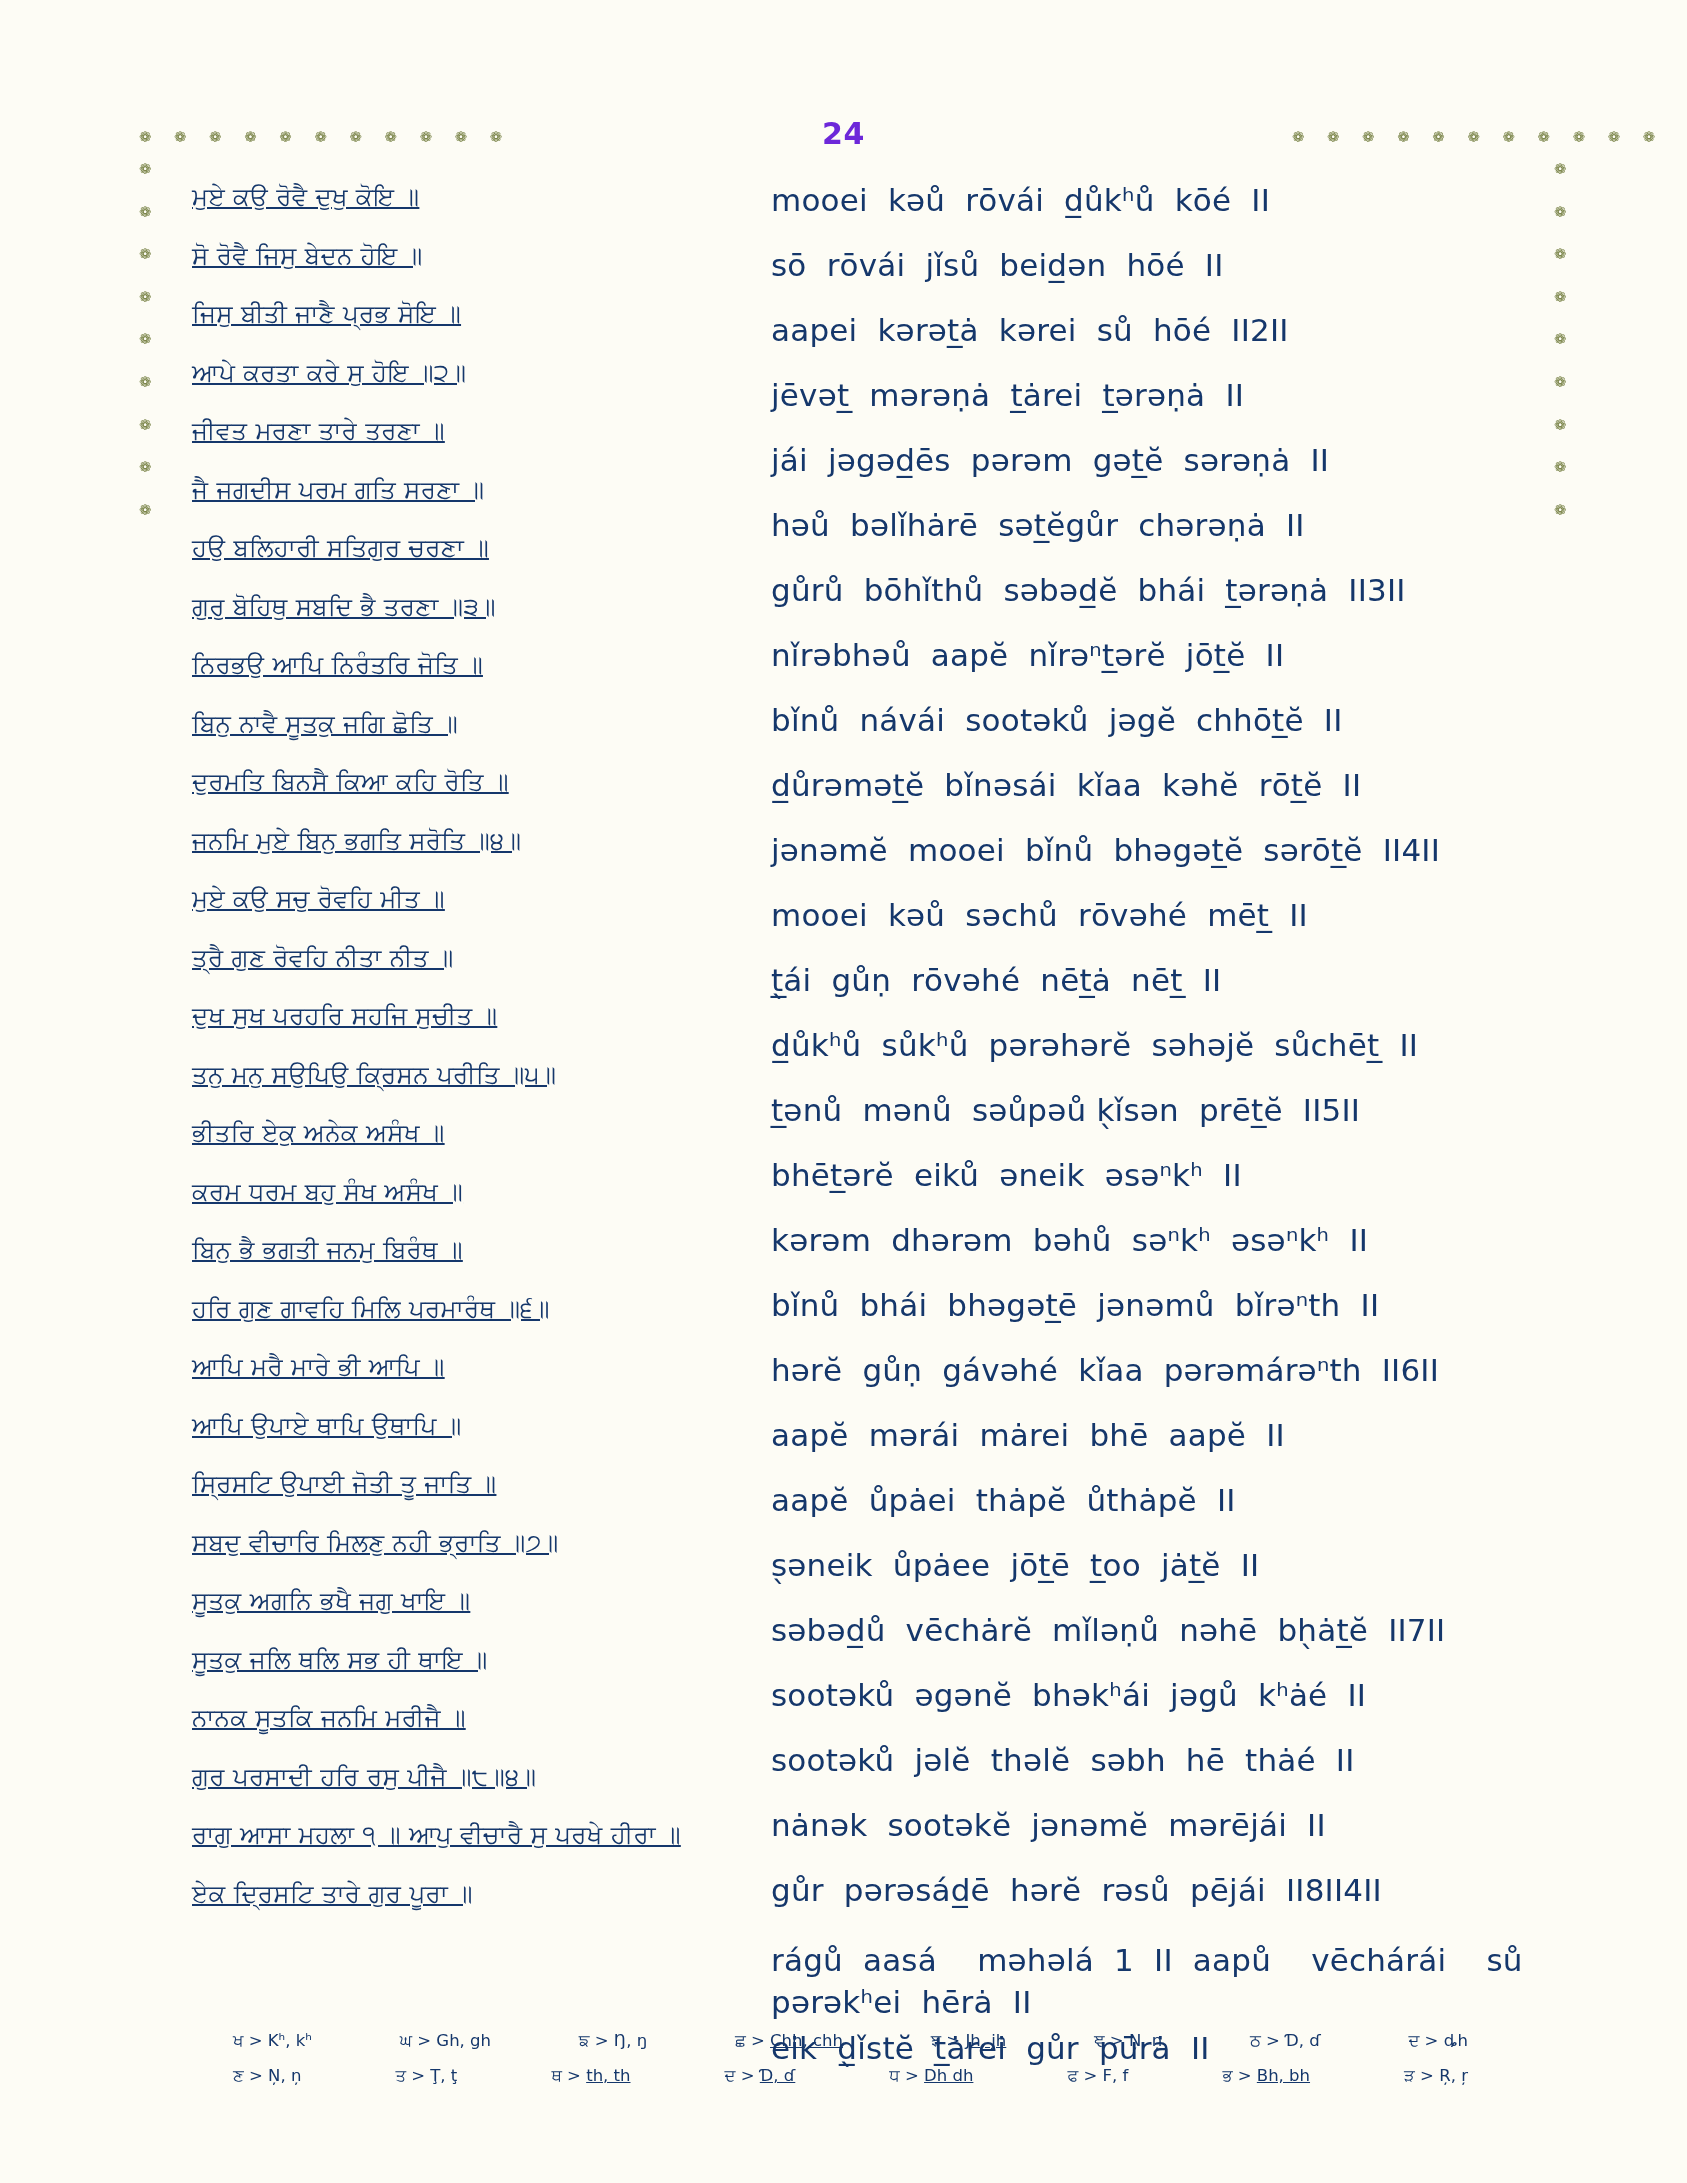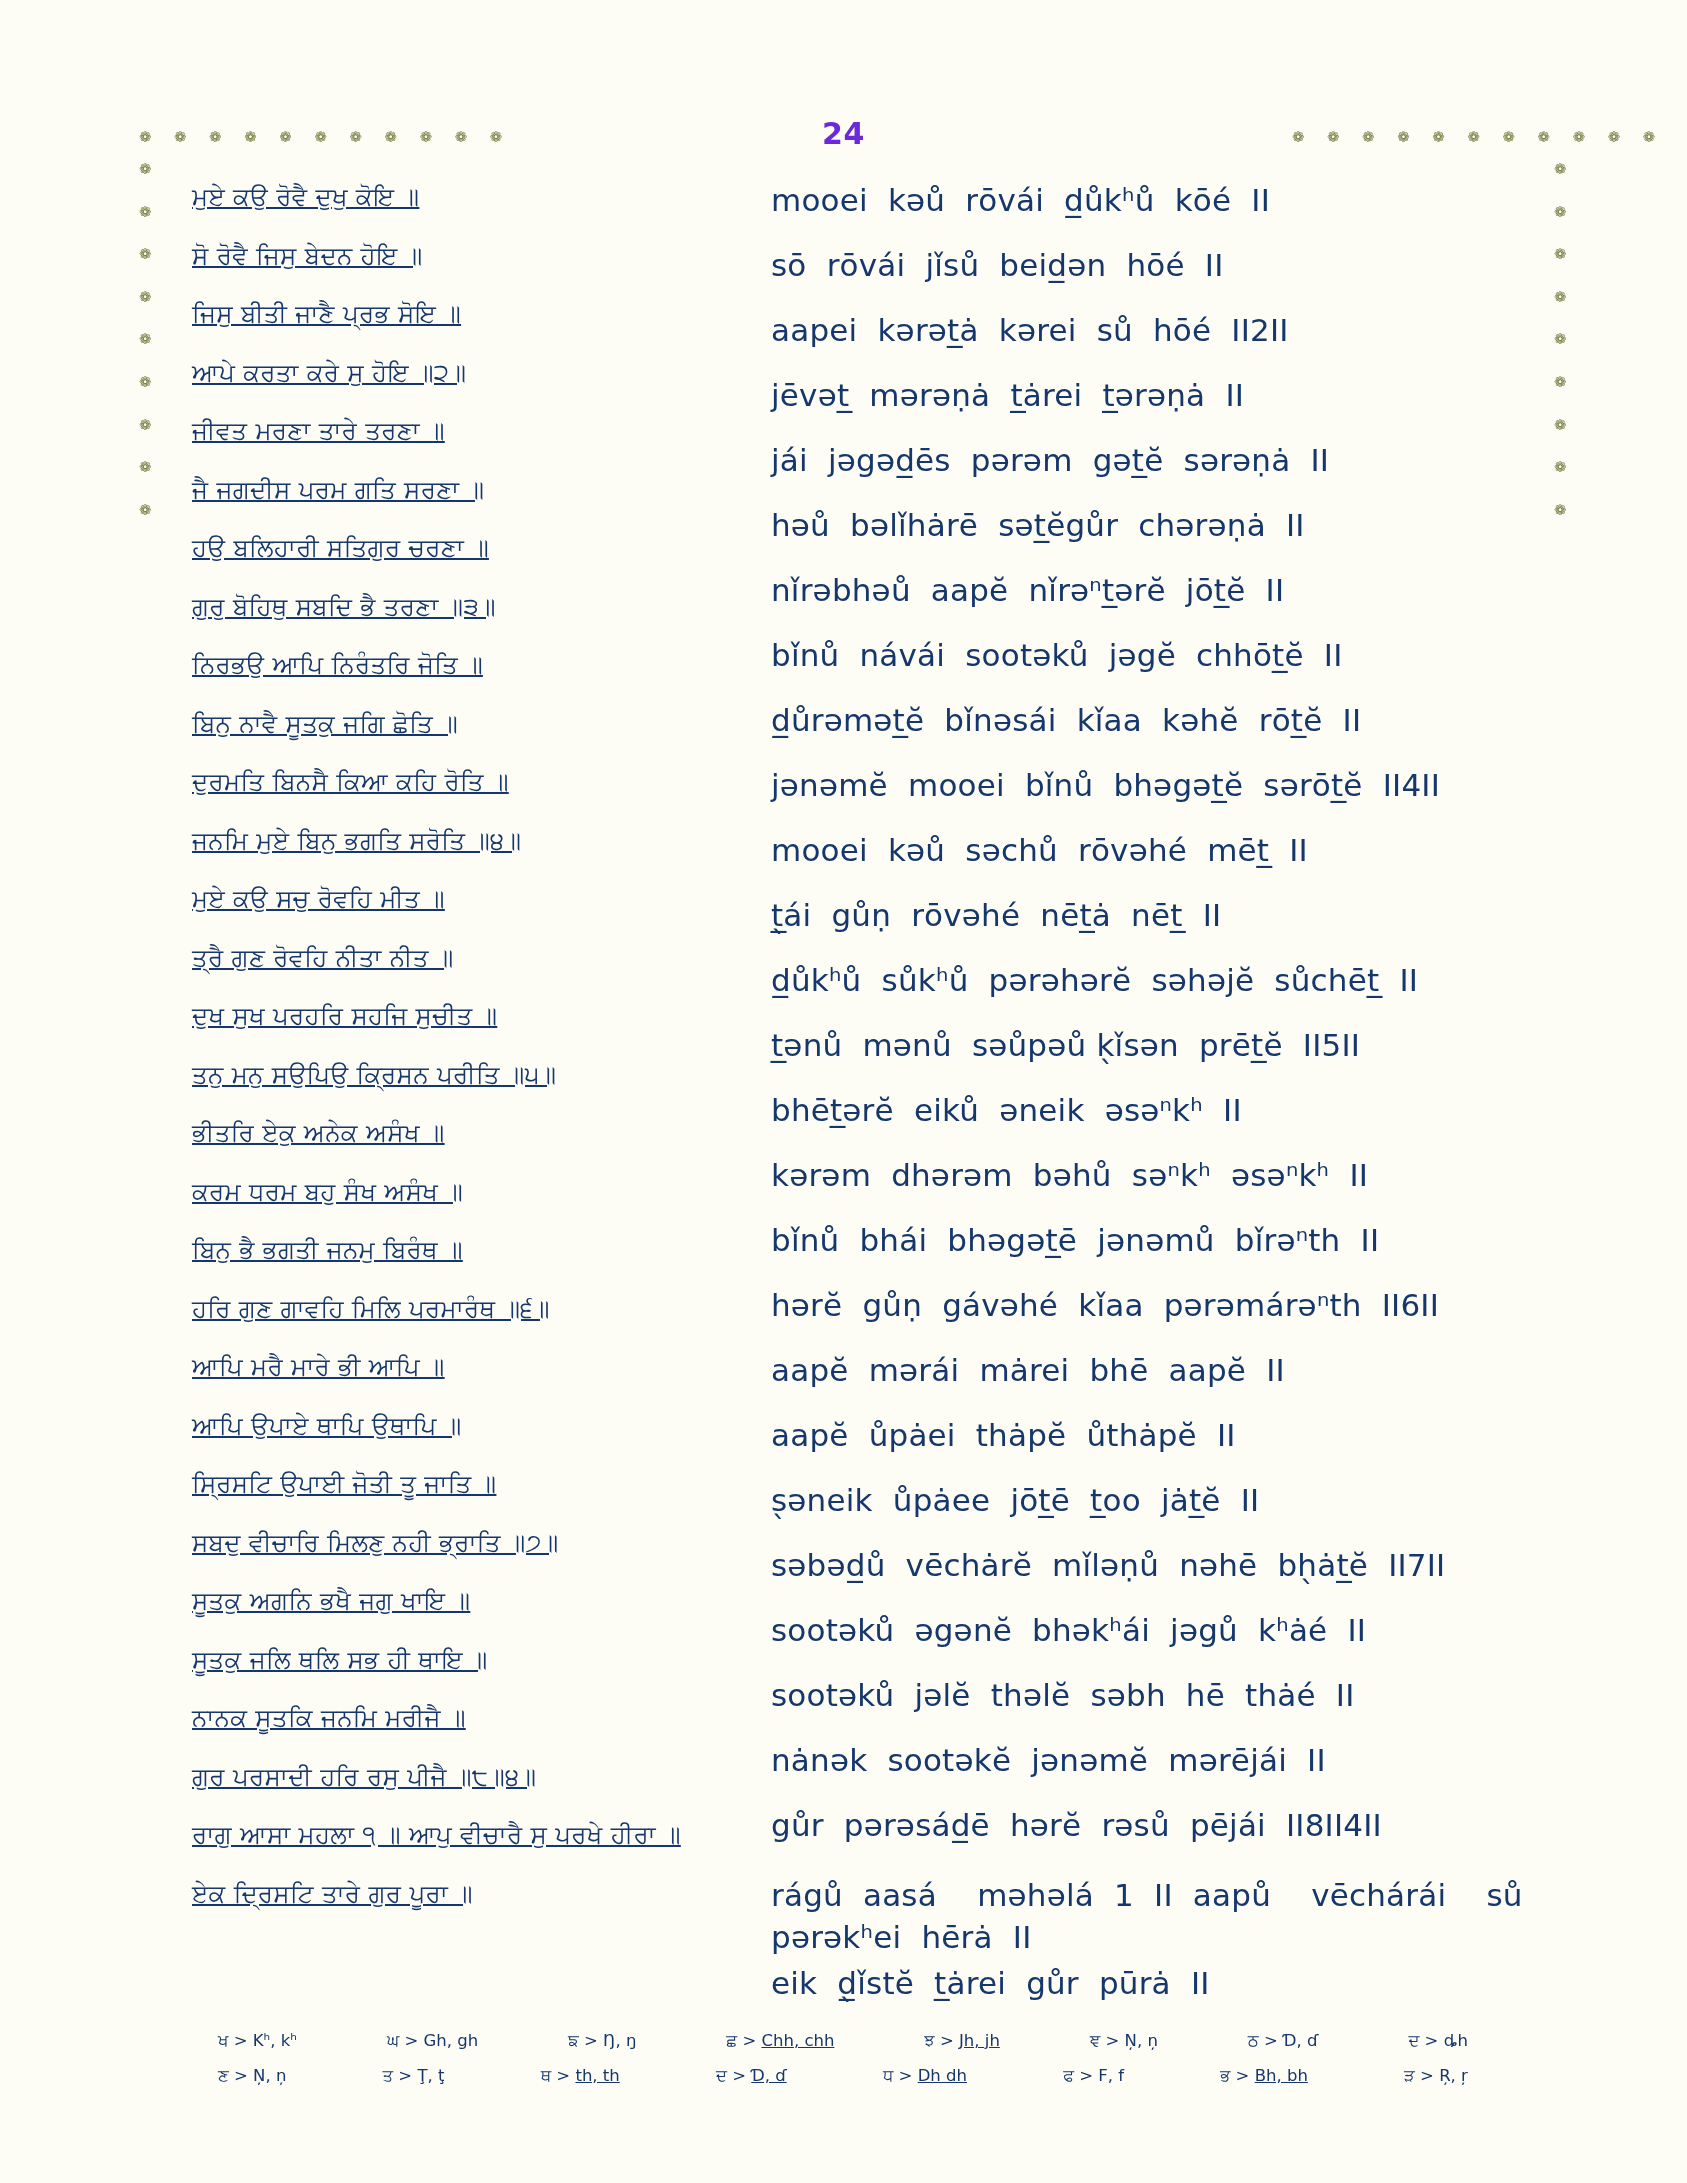--- a/index.html
+++ b/index.html
@@ -106,20 +106,21 @@
     color: #15376b;
   }
   .key-row {
     display: flex;
     justify-content: space-between;
     margin-bottom: 16px;
   }
   .key-cell {
     white-space: nowrap;
     text-align: right;
+    margin-left: 15px;
   }
   .key-cell .u { text-decoration: underline; }
 </style>
 </head>
 <body>
 
 <div class="page">
 
   <div class="page-number">24</div>
 
@@ -204,20 +205,21 @@
       <div class="line">ਰਾਗੁ ਆਸਾ ਮਹਲਾ ੧ ॥ ਆਪੁ ਵੀਚਾਰੈ ਸੁ ਪਰਖੇ ਹੀਰਾ ॥</div>
       <div class="line">ਏਕ ਦ੍ਰਿਸਟਿ ਤਾਰੇ ਗੁਰ ਪੂਰਾ ॥</div>
     </div>
   <div class="col" id="transliteration-column">
       <div class="line">mooei  kəů  rōvái  d̲ůkʰů  kōé  ΙΙ</div>
       <div class="line">sō  rōvái  jǐsů  beid̲ən  hōé  ΙΙ</div>
       <div class="line">aapei  kərət̲ȧ  kərei  sů  hōé  ΙΙ2ΙΙ</div>
       <div class="line">jēvət̲  mərəṇȧ  t̲ȧrei  t̲ərəṇȧ  ΙΙ</div>
       <div class="line">jái  jəgəd̲ēs  pərəm  gət̲ĕ  sərəṇȧ  ΙΙ</div>
       <div class="line">həů  bəlǐhȧrē  sət̲ĕgůr  chərəṇȧ  ΙΙ</div>
+      <div class="line">gůrů  bōhǐthů  səbəd̲ĕ  bhái  t̲ərəṇȧ  ΙΙ3ΙΙ</div>
       <div class="line">nǐrəbhəů  aapĕ  nǐrəⁿt̲ərĕ  jōt̲ĕ  ΙΙ</div>
       <div class="line">bǐnů  návái  sootəků  jəgĕ  chhōt̲ĕ  ΙΙ</div>
       <div class="line">d̲ůrəmət̲ĕ  bǐnəsái  kǐaa  kəhĕ  rōt̲ĕ  ΙΙ</div>
       <div class="line">jənəmĕ  mooei  bǐnů  bhəgət̲ĕ  sərōt̲ĕ  ΙΙ4ΙΙ</div>
       <div class="line">mooei  kəů  səchů  rōvəhé  mēt̲  ΙΙ</div>
       <div class="line">t̲̖ái  gůṇ  rōvəhé  nēt̲ȧ  nēt̲  ΙΙ</div>
       <div class="line">d̲ůkʰů  sůkʰů  pərəhərĕ  səhəjĕ  sůchēt̲  ΙΙ</div>
       <div class="line">t̲ənů  mənů  səůpəů k̖ǐsən  prēt̲ĕ  ΙΙ5ΙΙ</div>
       <div class="line">bhēt̲ərĕ  eiků  əneik  əsəⁿkʰ  ΙΙ</div>
       <div class="line">kərəm  dhərəm  bəhů  səⁿkʰ  əsəⁿkʰ  ΙΙ</div>

